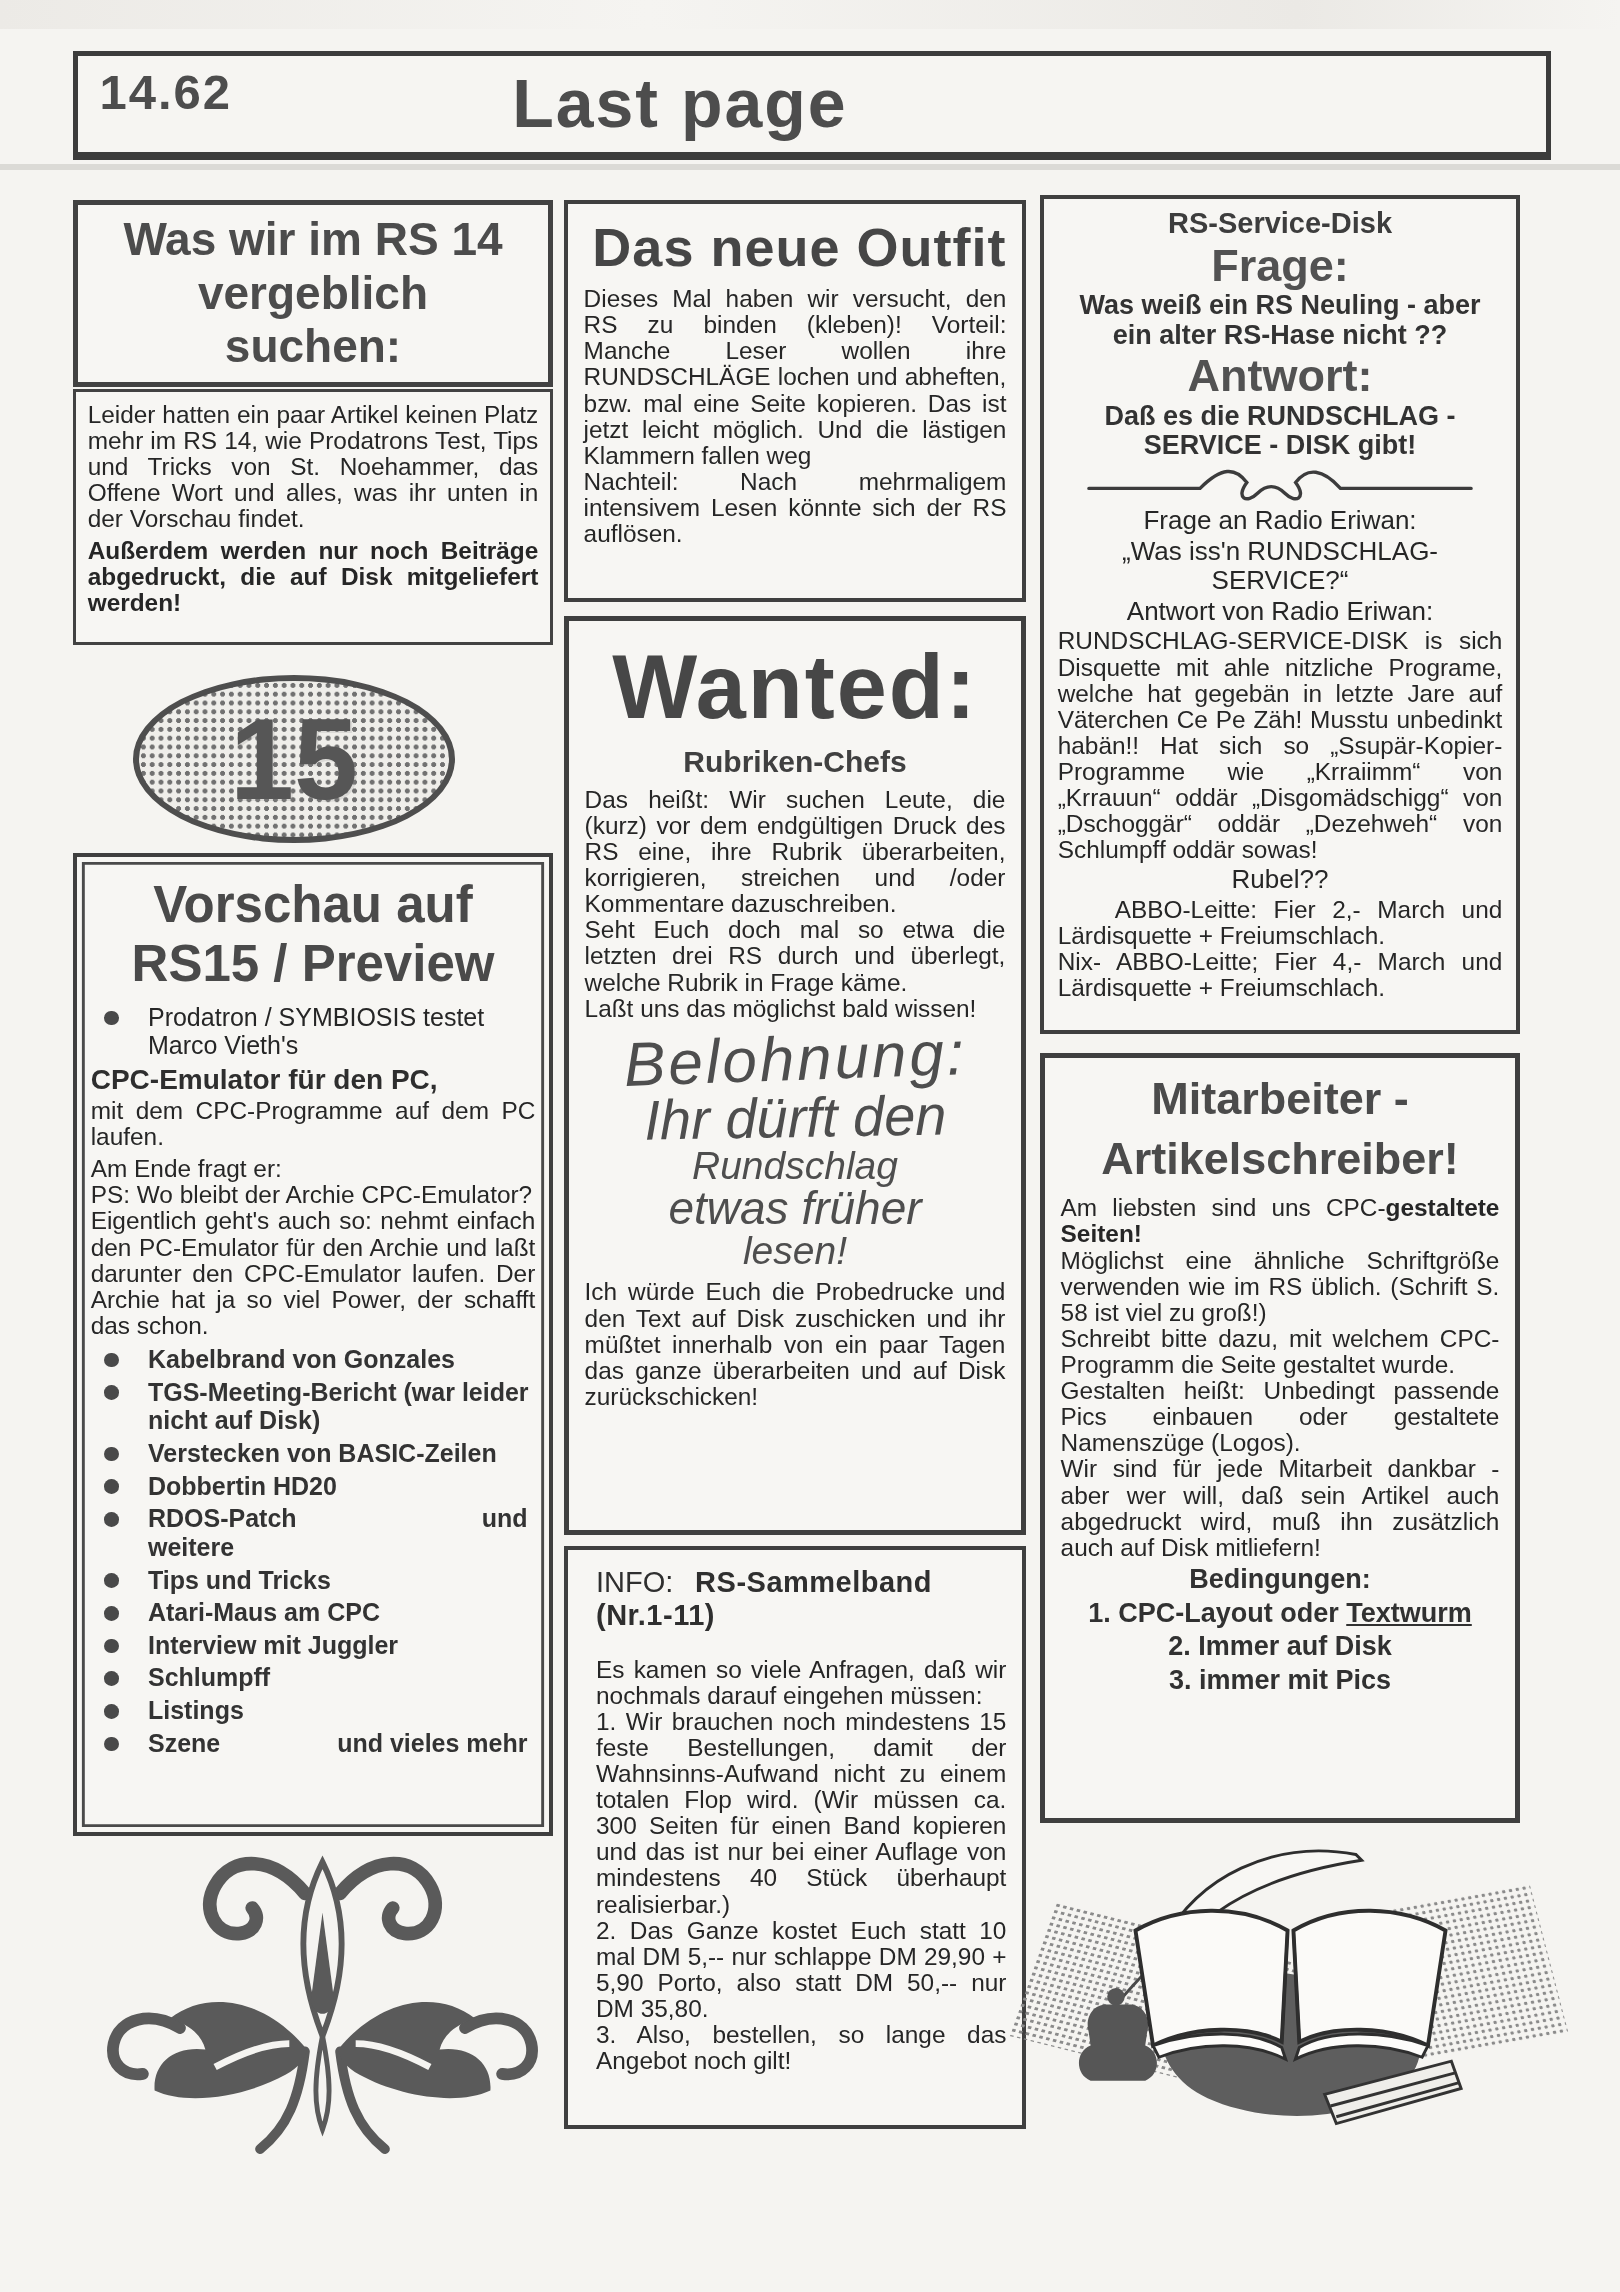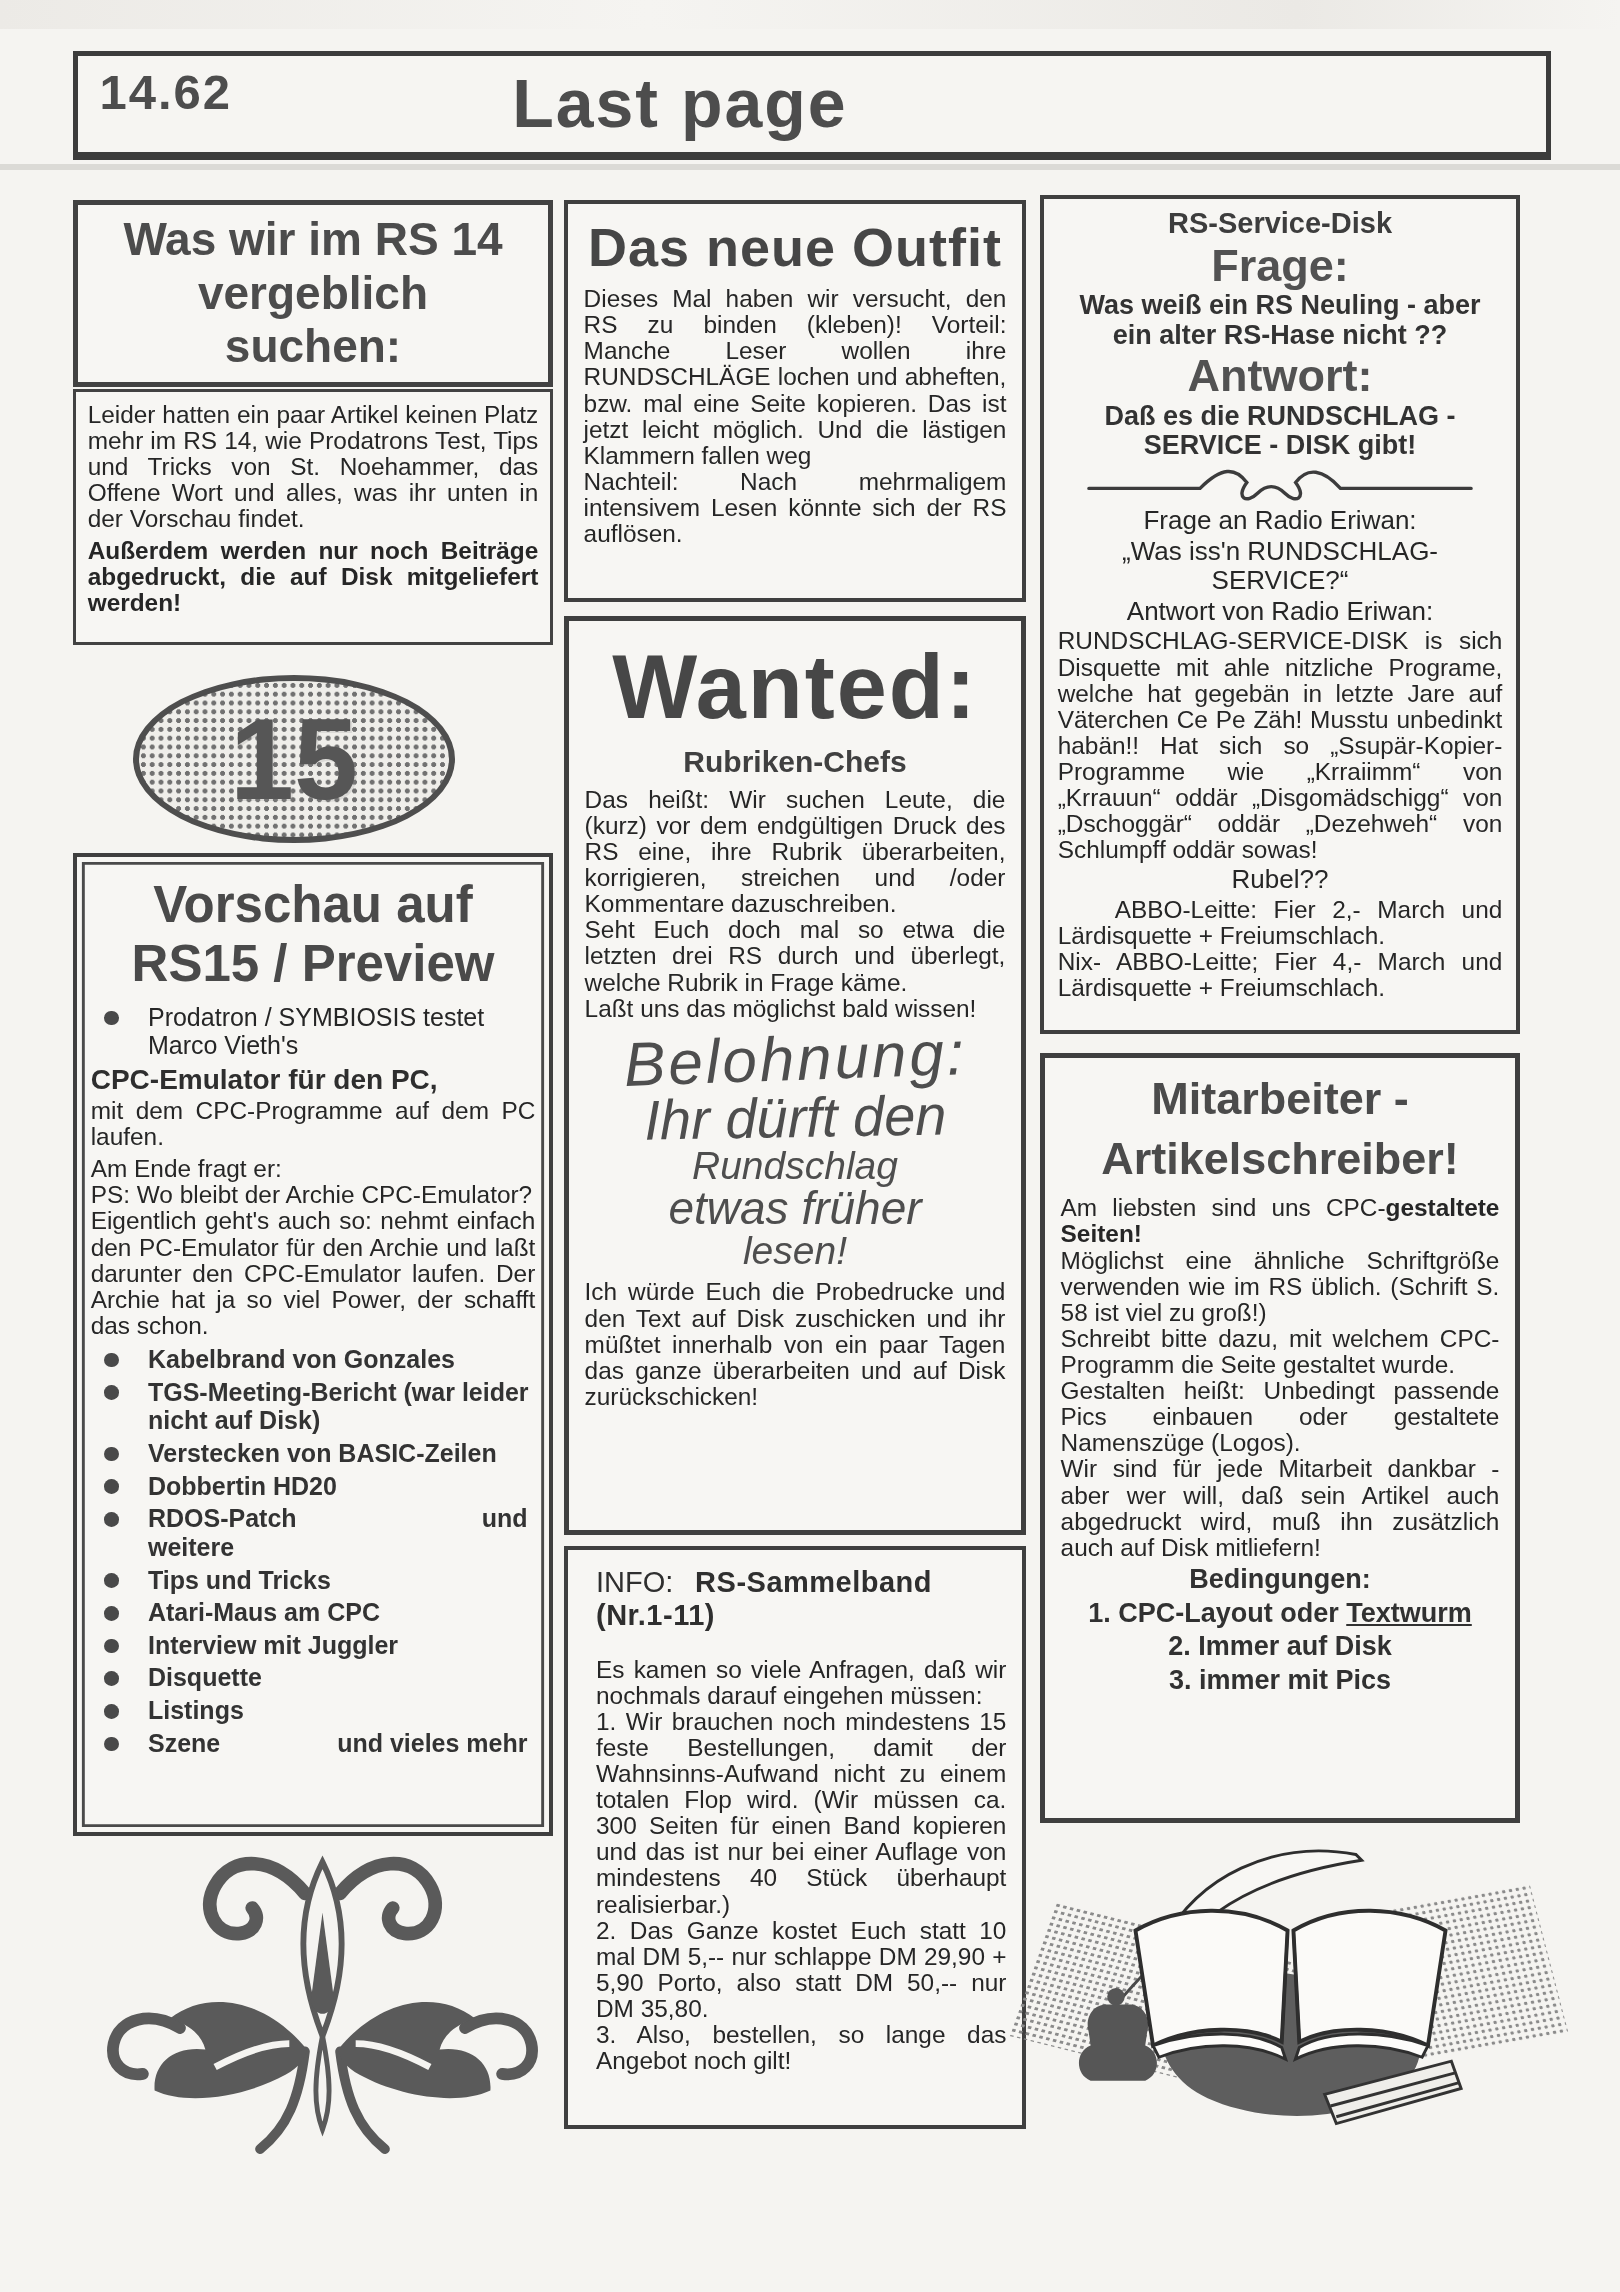--- a/index.html
+++ b/index.html
@@ -32,21 +32,21 @@
   .preview .big-title{font-size:51px;}
   .bullet{display:flex;margin:3.9px 0 3.9px 5.9px;}
   .bullet .dot{flex:0 0 14.6px;width:14.6px;height:14.6px;border-radius:50%;background:#494949;
                margin:7.8px 29px 0 7.8px;}
   .bullet .bt{flex:1;font-size:25px;font-weight:bold;line-height:1.15;color:#333;}
   .bullet .bt.norm{font-weight:normal;color:#262626;}
   .rightword{float:right;font-weight:bold;margin-right:7.8px;}
   .cpc-line{font-size:28px;font-weight:bold;margin:3.9px 0 2px 0;color:#2e2e2e;}
   
   .outfit{left:564px;top:200px;width:462px;height:402px;}
-  .outfit .big-title{font-size:54px;text-align:center;letter-spacing:1px;margin-bottom:7.8px;color:#464646;}
+  .outfit .big-title{font-size:54px;text-align:right;letter-spacing:1px;margin-bottom:7.8px;color:#464646;}
   .wanted{left:564px;top:616px;width:462px;height:919px;border-width:5.9px;}
   .wanted .big-title{font-size:90px;letter-spacing:2px;color:#474747;margin:2px 0 5.9px 0;}
   .wanted .sub{font-size:30px;font-weight:bold;text-align:center;margin:0 0 7.8px 0;color:#404040;}
   .reward{color:#4e4e4e;text-align:center;font-style:italic;line-height:1.0;margin:5.9px 0 9.8px 0;}
   .reward .r1{font-size:62px;transform:rotate(-2deg);letter-spacing:2.9px;}
   .reward .r2{font-size:56px;transform:rotate(-1deg);}
   .reward .r3{font-size:39px;}
   .reward .r4{font-size:46px;}
   .reward .r5{font-size:39px;}
   .info{left:564px;top:1546px;width:462px;height:583px;border-width:4.9px;padding-top:15.6px;padding-left:28px;}
@@ -142,21 +142,21 @@
     <div class="bullet">
         <span class="dot"></span>
         <span class="bt">Atari-Maus am CPC</span>
       </div>
     <div class="bullet">
         <span class="dot"></span>
         <span class="bt">Interview mit  Juggler</span>
       </div>
     <div class="bullet">
         <span class="dot"></span>
-        <span class="bt">Disquette</span>
+        <span class="bt">Schlumpff</span>
       </div>
     <div class="bullet">
         <span class="dot"></span>
         <span class="bt">Listings</span>
       </div>
     <div class="bullet">
       <span class="dot"></span>
       <span class="bt">
         <span>Szene</span>
         <span class="rightword">und vieles mehr</span>

